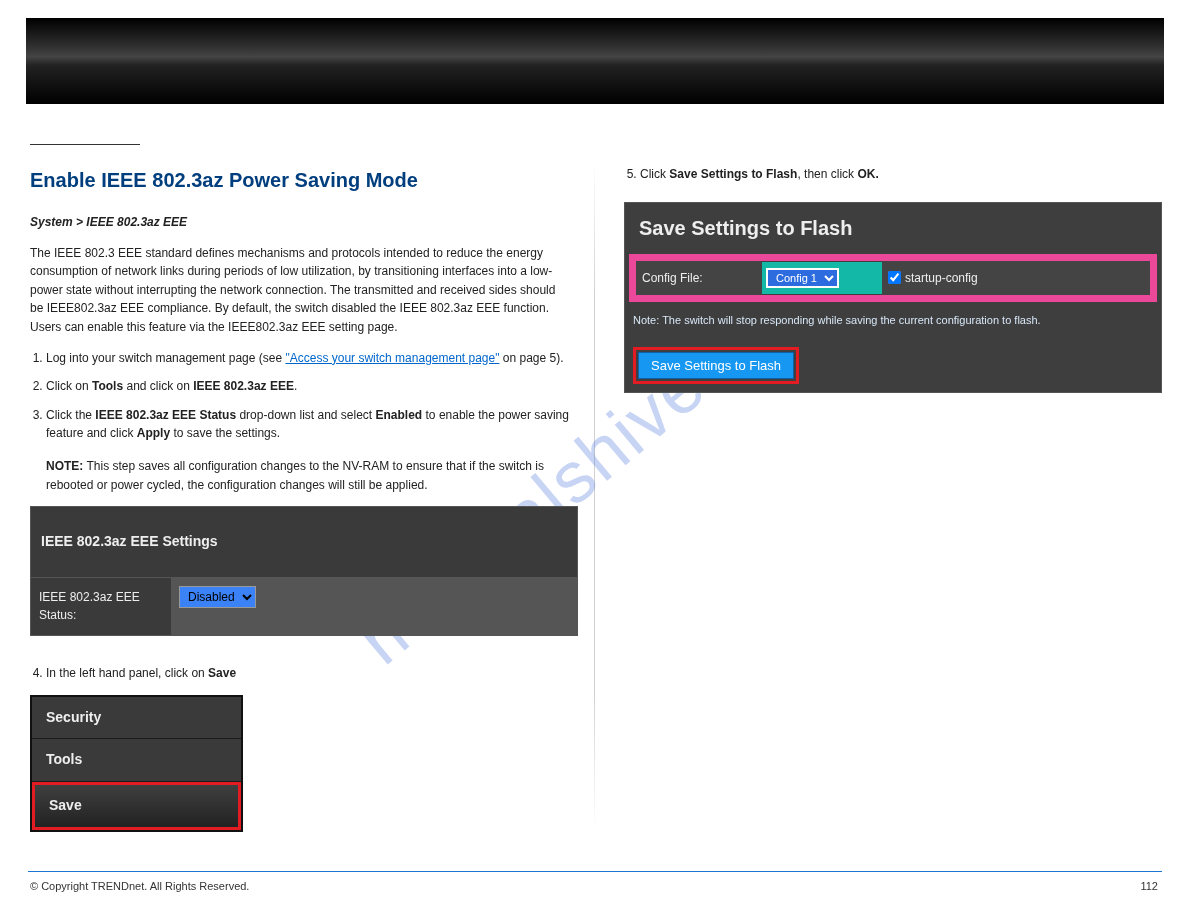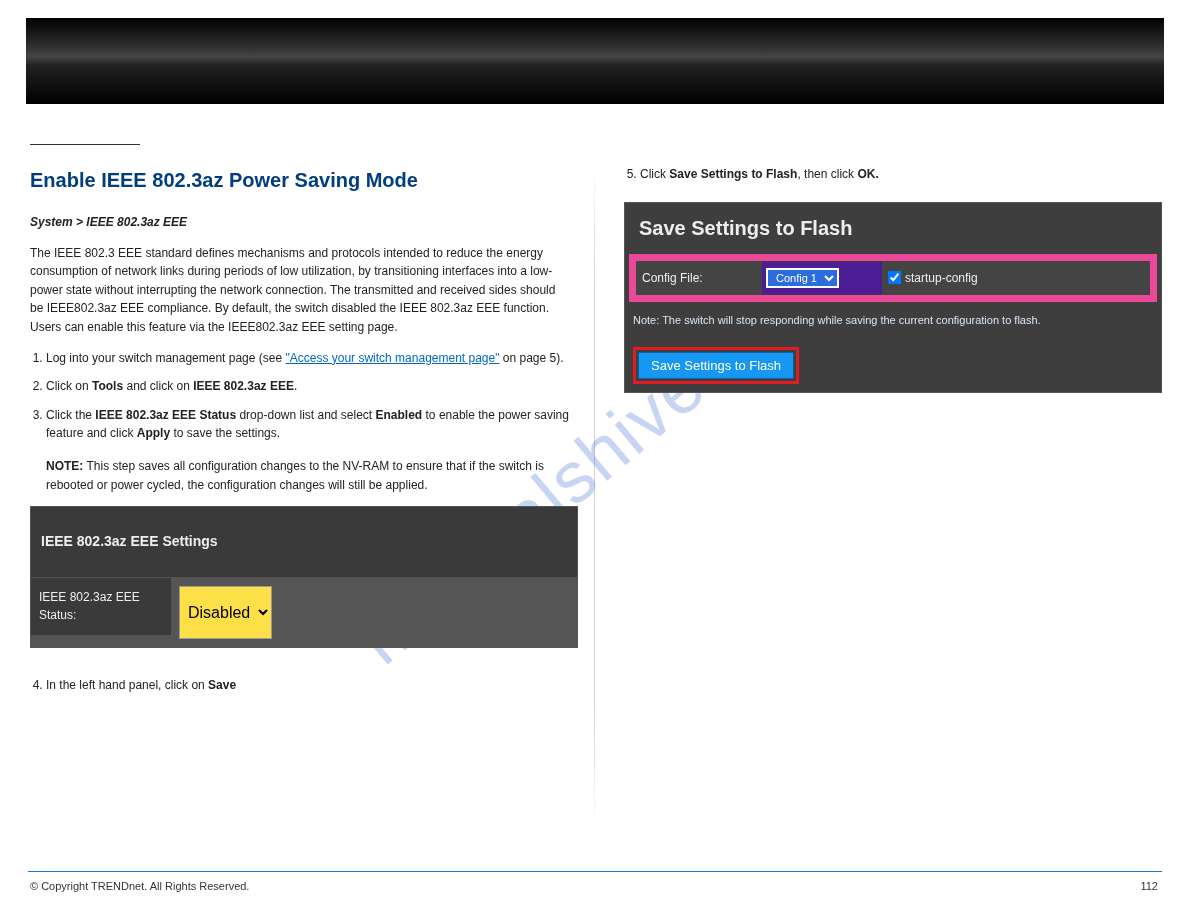--- a/index.html
+++ b/index.html
@@ -19,37 +19,37 @@
   .content-left .link { color: #0066cc; text-decoration: underline; }
   .content-left ol { margin-left: 16px; }
   .content-left ol li { margin-bottom: 10px; }
   .content-left .bold { font-weight: bold; }
   
   .eee-panel { margin-top: 8px; border: 1px solid #555; background: #3a3a3a; width: 548px; }
   .eee-panel .eee-header { background: #3a3a3a; color: #eee; font-weight: bold; font-size: 14px; padding: 24px 10px; border-bottom: 1px solid #555; }
   .eee-panel .eee-row { display: flex; align-items: flex-start; background: #555; }
   .eee-panel .eee-label { width: 140px; background: #3a3a3a; color: #eee; font-size: 12px; padding: 10px 8px; }
   .eee-panel .eee-field { flex: 1; background: #555; padding: 8px; }
-  .eee-panel select { background: #fde047; border: 1px solid #999; font-size: 16px; padding: 16px 4px; }
+  .eee-panel select { background: #3b82f6; border: 1px solid #999; font-size: 12px; padding: 2px 4px; }
   
   .nav-panel { margin-top: 50px; width: 213px; border: 2px solid #111; background: #2e2e2e; }
   .nav-item { color: #eee; font-weight: bold; font-size: 14px; padding: 10px 14px; border-bottom: 1px solid #1a1a1a; background: #3a3a3a; }
   .nav-item:last-child { border-bottom: none; }
   .nav-item.highlighted { border: 3px solid #e31b23; background: linear-gradient(to bottom, #3f3f3f, #222); }
   
   .content-right { position: absolute; left: 624px; top: 165px; width: 538px; font-size: 12px; line-height: 1.55; }
   .content-right ol { margin-left: 16px; }
   .content-right ol li { margin-bottom: 18px; }
   .content-right .bold { font-weight: bold; }
   
   .save-flash-panel { margin-top: 4px; width: 538px; border: 1px solid #555; background: #3e3e3e; }
   .save-flash-panel .sf-header { color: #eee; font-size: 20px; font-weight: bold; padding: 10px 14px; }
   .save-flash-panel .sf-row { display: flex; align-items: center; border: 7px solid #ec4899; margin: 0 4px; }
   .save-flash-panel .sf-label { width: 126px; color: #eee; font-size: 12px; padding: 8px 6px; background: #444; }
-  .save-flash-panel .sf-field { width: 120px; padding: 6px 4px; background: #4c1d95; }
+  .save-flash-panel .sf-field { width: 120px; padding: 6px 4px; background: #14b8a6; }
   .save-flash-panel .sf-field select { background: #2d6cdf; color: #fff; border: 2px solid #fff; font-size: 11px; padding: 1px 4px; }
   .save-flash-panel .sf-check { flex: 1; color: #eee; font-size: 12px; padding: 8px 6px; background: #444; display: flex; align-items: center; gap: 4px; }
   .save-flash-panel .sf-note { color: #d8e7f7; font-size: 11px; padding: 10px 8px; }
   .save-flash-panel .sf-btn-wrap { padding: 8px; }
   .save-flash-panel .sf-btn { display: inline-block; border: 3px solid #e31b23; padding: 2px; }
   .save-flash-panel .sf-btn button { background: #1597f2; color: #fff; border: 1px solid #0e5fa3; padding: 5px 12px; font-size: 13px; cursor: pointer; }
   
   .divider { position: absolute; left: 594px; top: 160px; width: 1px; height: 670px; background: linear-gradient(to bottom, rgba(200,200,200,0) 0%, rgba(180,180,180,0.6) 20%, rgba(180,180,180,0.6) 80%, rgba(200,200,200,0) 100%); }
   
   .footer-line { position: absolute; left: 28px; top: 871px; width: 1134px; border-top: 1px solid #1976d2; }
@@ -102,20 +102,25 @@
       </div>
     </div>
   </div>
 
   <ol start="4" style="margin-top:28px;">
     <li>
       <span>In the left hand panel, click on </span><span class="bold">Save</span>
     </li>
   </ol>
 
+  <div class="nav-panel" style="margin-top:12px;">
+    <div class="nav-item">Security</div>
+    <div class="nav-item">Tools</div>
+    <div class="nav-item highlighted">Save</div>
+  </div>
 </div>
 
 <div class="content-right">
   <ol start="5">
     <li>
       <span>Click </span><span class="bold">Save Settings to Flash</span><span>, then click </span><span class="bold">OK.</span>
     </li>
   </ol>
 
   <div class="save-flash-panel">

